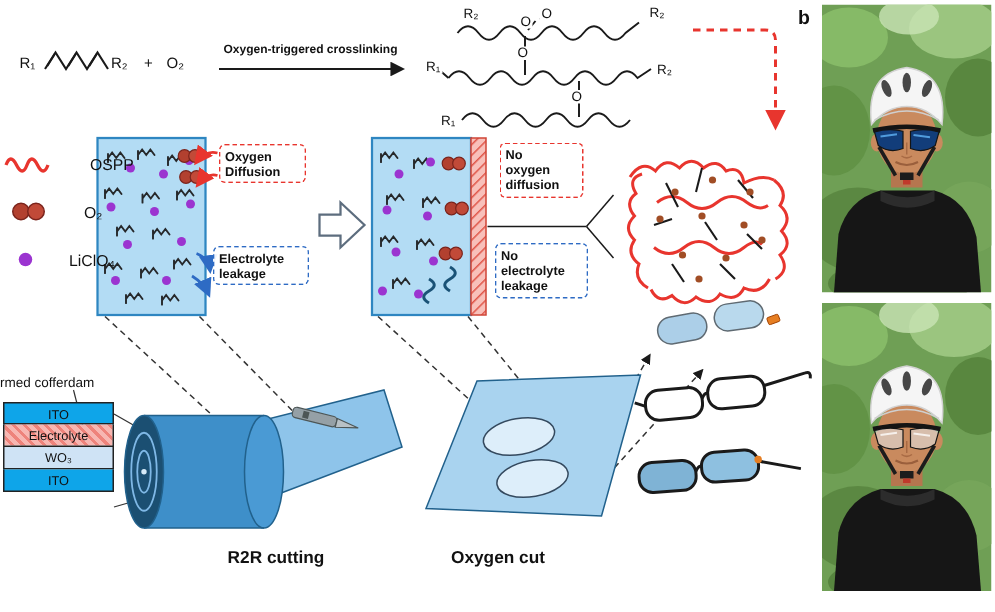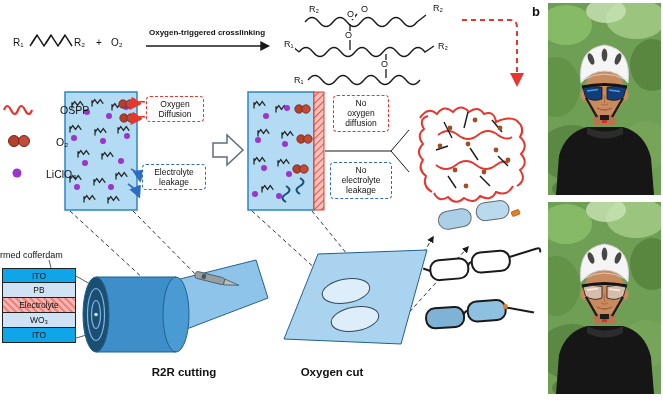--- a/index.html
+++ b/index.html
@@ -4,22 +4,22 @@
 <style>
   *{box-sizing:border-box;margin:0;padding:0}
   html,body{background:#fff}
   .fig{position:relative;width:663px;height:408px;background:#fff;overflow:hidden;
        font-family:"Liberation Sans",sans-serif;color:#111}
   .art{position:absolute;left:0;top:0;z-index:1}
   .chem{position:absolute;z-index:2;font-size:9px;background:#fff;padding:0 1px;line-height:1}
   .chem10{position:absolute;z-index:2;font-size:10px;line-height:1}
   .rxn-label{position:absolute;left:141px;top:28px;width:132px;font-size:8px;font-weight:bold;
              text-align:center;white-space:nowrap;z-index:2}
-  .callout{position:absolute;z-index:2;border-radius:4px;padding:2px 3px;font-size:8.5px;font-weight:normal;
-           line-height:1.2;text-align:center;white-space:pre-line;background:rgba(255,255,255,.92)}
+  .callout{position:absolute;z-index:2;border-radius:4px;padding:2px 3px;font-size:8.5px;font-weight:bold;
+           line-height:1.2;white-space:pre-line;background:rgba(255,255,255,.92)}
   .callout.red{border:1.5px dashed #e8352e}
   .callout.blue{border:1.5px dashed #2e6bc4}
   .caption{position:absolute;z-index:2;font-size:11.5px;font-weight:bold;text-align:center;white-space:pre-line}
   .legend-row{position:absolute;display:flex;align-items:flex-end;gap:22px;z-index:2;font-size:10.5px}
   .stack-title{position:absolute;left:0;top:250px;font-size:9px;font-weight:normal;z-index:2}
   .stack{position:absolute;left:2px;top:268px;width:74px;z-index:2}
   .layer{height:15px;border:1px solid #222;border-top-width:0;font-size:8.5px;
          display:flex;align-items:center;justify-content:center}
   .layer:first-child{border-top-width:1px}
   .l-ito{background:#0ea5e9}
@@ -323,21 +323,20 @@
   <div class="callout red" style="left:333px;top:95px;width:56px">No
 oxygen
 diffusion</div>
   <div class="callout blue" style="left:330px;top:162px;width:62px">No
 electrolyte
 leakage</div>
 
   <div class="stack-title">rmed cofferdam</div>
   <div class="stack">
     <div class="layer l-ito">ITO</div>
-    <div class="layer l-pb">PB</div>
     <div class="layer l-el">Electrolyte</div>
     <div class="layer l-wo">WO₃</div>
     <div class="layer l-ito">ITO</div>
   </div>
 
   <div class="caption" style="left:118px;top:366px;width:132px">R2R cutting</div>
   <div class="caption" style="left:274px;top:366px;width:116px">Oxygen cut</div>
 
   <span class="panel-b">b</span>
   <svg class="photo tinted" style="left:548px;top:3px" width="113" height="192" viewBox="0 0 113 192">

